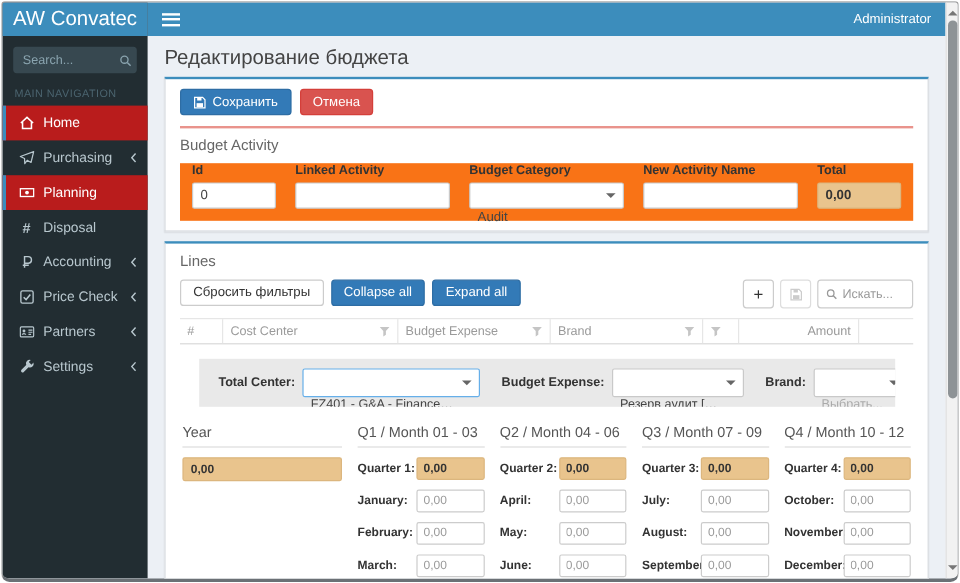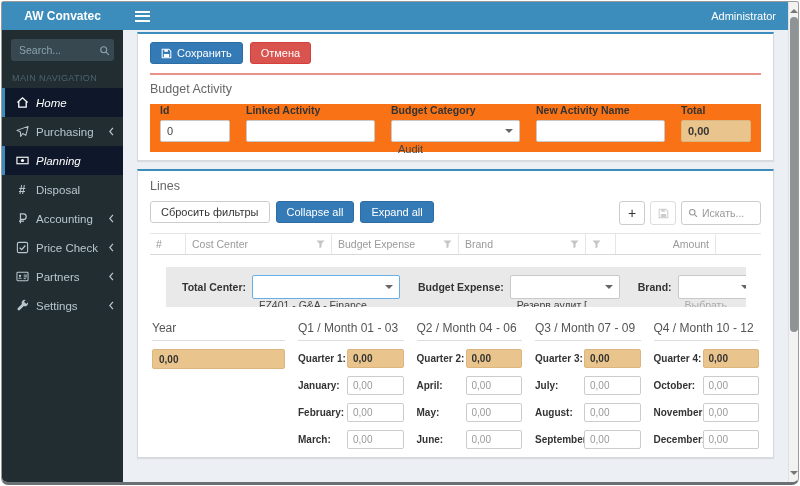--- a/index.html
+++ b/index.html
@@ -4,34 +4,34 @@
 <style>
   * { box-sizing: border-box; margin: 0; padding: 0; }
   html,body { width:800px; height:486px; overflow:hidden; background:#fff;
     font-family:"Liberation Sans", sans-serif; font-size:12px; color:#333; }
   .window { position:relative; width:798px; height:484px; margin:1px auto 0;
     border:1px solid #9a9a9a; border-radius:3px 3px 7px 7px; overflow:hidden;
     border-bottom:3px solid #6b7075; background:#ecf0f5; }
 
   
   .sidebar { position:absolute; left:0; top:0; bottom:0; width:121px; background:#222d32; z-index:3; }
-  .logo { height:28px; background:#3c8dbc; color:#fff; font-weight:bold; font-size:12px;
+  .logo { height:28px; background:#3c8dbc; color:#fff; font-weight:normal; font-size:17px;
     display:flex; align-items:center; justify-content:center; }
   .side-search { margin:9px 9px 4px; display:flex; align-items:center; background:#374850;
     border-radius:3px; height:22px; padding:0 4px 0 8px; }
   .side-search input { flex:1; min-width:0; background:transparent; border:none; outline:none;
     color:#ccc; font-size:10.5px; font-family:inherit; }
   .side-search input::placeholder { color:#8aa4af; }
   .side-search .mag { color:#8aa4af; display:flex; }
   .nav-label { padding:8px 10px 5px; font-size:9px; color:#4b646f; letter-spacing:.4px; }
   .nav-item { display:flex; align-items:center; gap:7px; height:29px; padding:0 8px 0 10px;
     color:#b8c7ce; font-size:11.5px; border-left:3px solid transparent; cursor:pointer; }
   .nav-item .nicon { width:14px; display:flex; justify-content:center; color:inherit; }
   .nav-item .ticon { font-weight:bold; font-size:12px; }
-  .nav-item.active { background:#0f172a; color:#fff; border-left-color:#3c8dbc;font-style:italic; }
+  .nav-item.active { background:#b91c1c; color:#fff; border-left-color:#3c8dbc; }
   .nav-item .chev { margin-left:auto; display:flex; color:#b8c7ce; }
 
   
   .main { position:absolute; left:121px; right:10px; top:0; bottom:0; }
   .navbar { height:28px; background:#3c8dbc; display:flex; align-items:center; padding:0 12px; }
   .burger { width:15px; cursor:pointer; }
   .burger div { height:2px; background:#fff; margin:2.5px 0; }
   .nav-user { margin-left:auto; color:#fff; font-size:11px; cursor:pointer; }
   .content-header { padding:8px 14px 4px; }
   .content-header h1 { font-size:17px; font-weight:normal; color:#444; }
@@ -239,20 +239,23 @@
   <div class="main">
     <div class="navbar">
       <div class="burger">
           <div></div>
           <div></div>
           <div></div>
         </div>
       <span class="nav-user">Administrator</span>
     </div>
 
+    <div class="content-header">
+      <h1>Редактирование бюджета</h1>
+    </div>
 
     <div class="content">
 
       <div class="panel">
         <div class="btn-row">
           <button class="btn btn-primary">
             <span>
               <svg width="11" height="11" viewBox="0 0 14 14">
                   <path d="M1.5 1.5 H10 L12.5 4 V12.5 H1.5 Z" fill="none" stroke="currentColor" stroke-width="1.3"></path>
                   <rect x="4.2" y="1.8" width="4.6" height="3" fill="currentColor"></rect>

